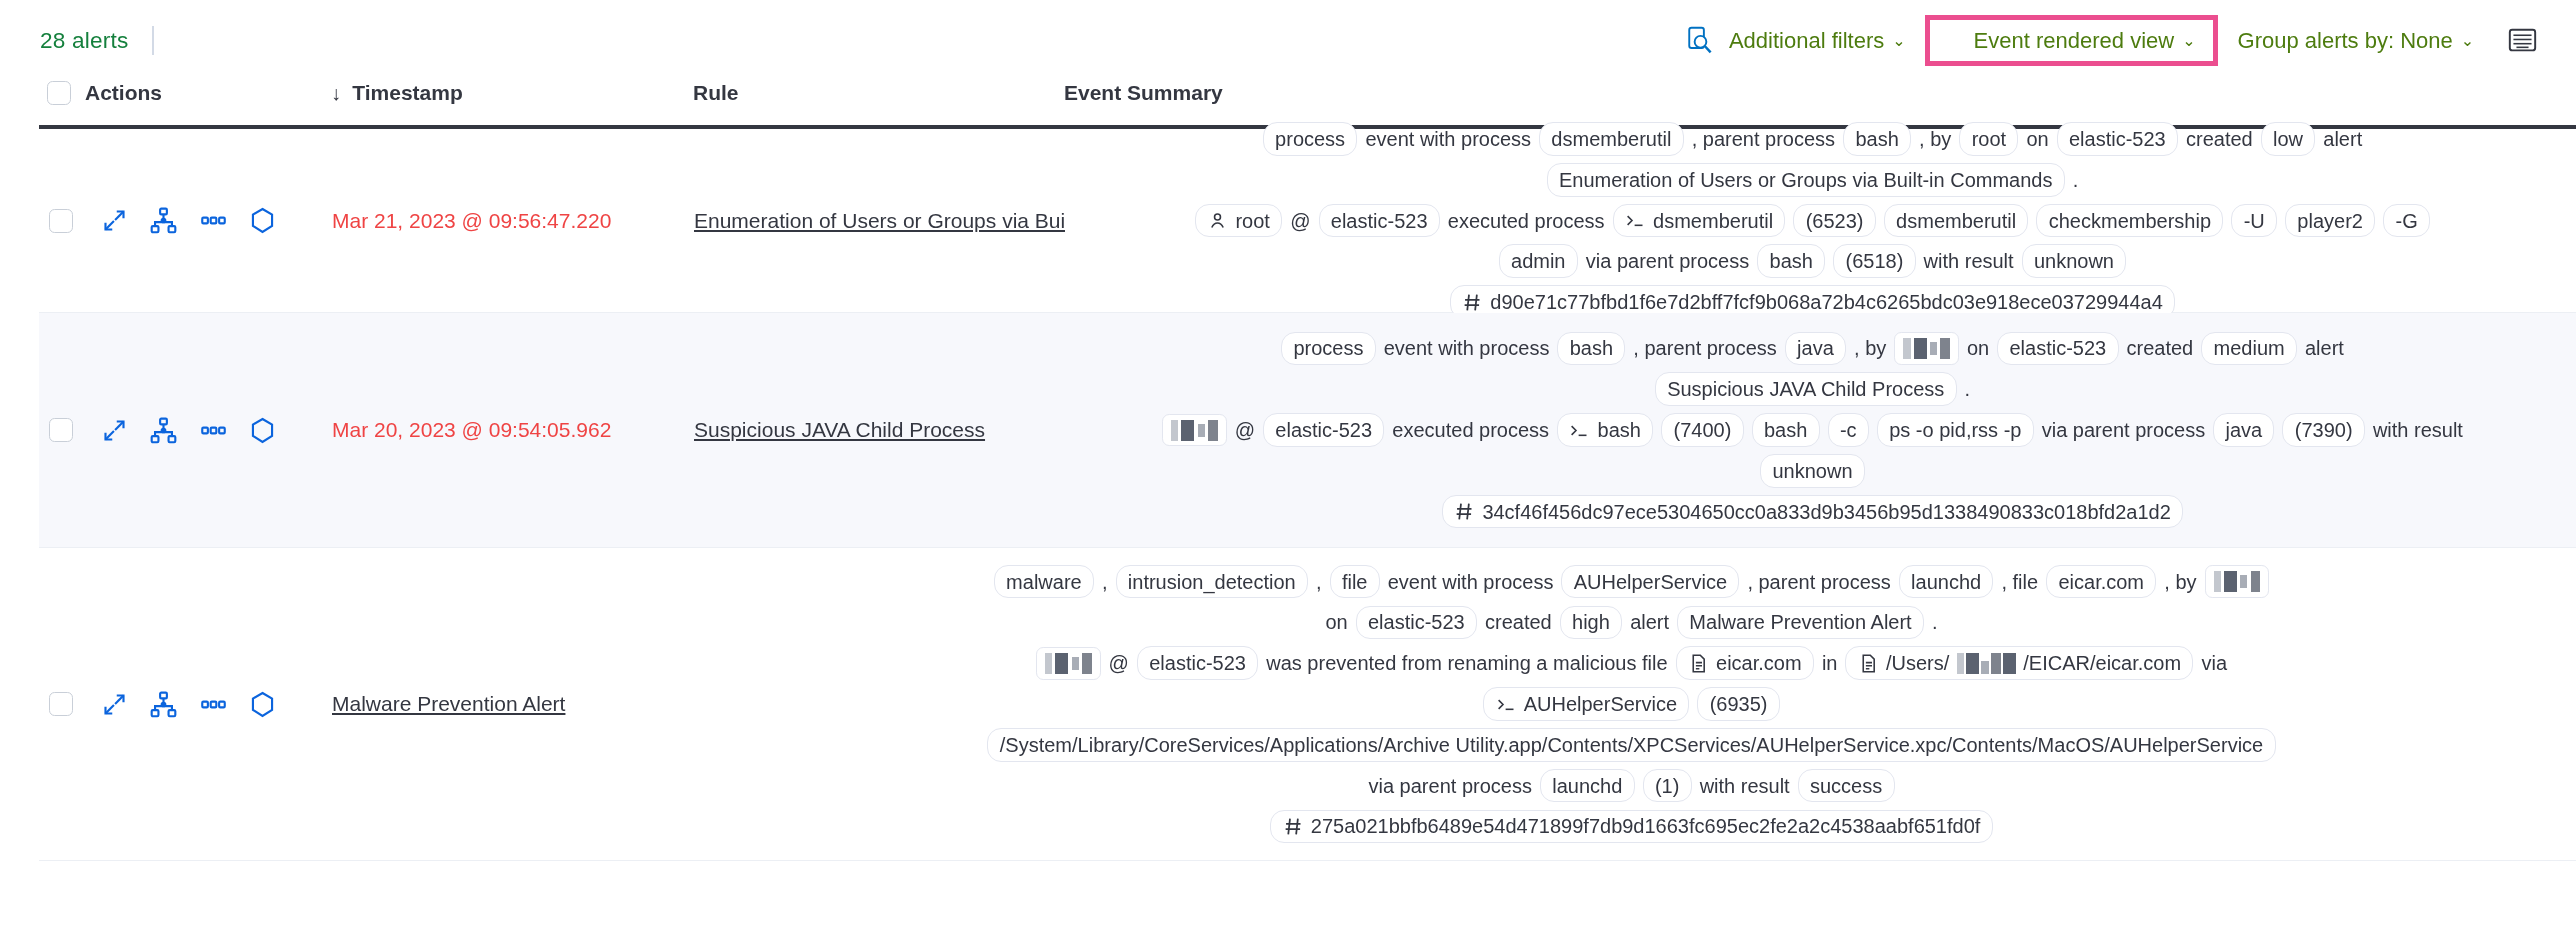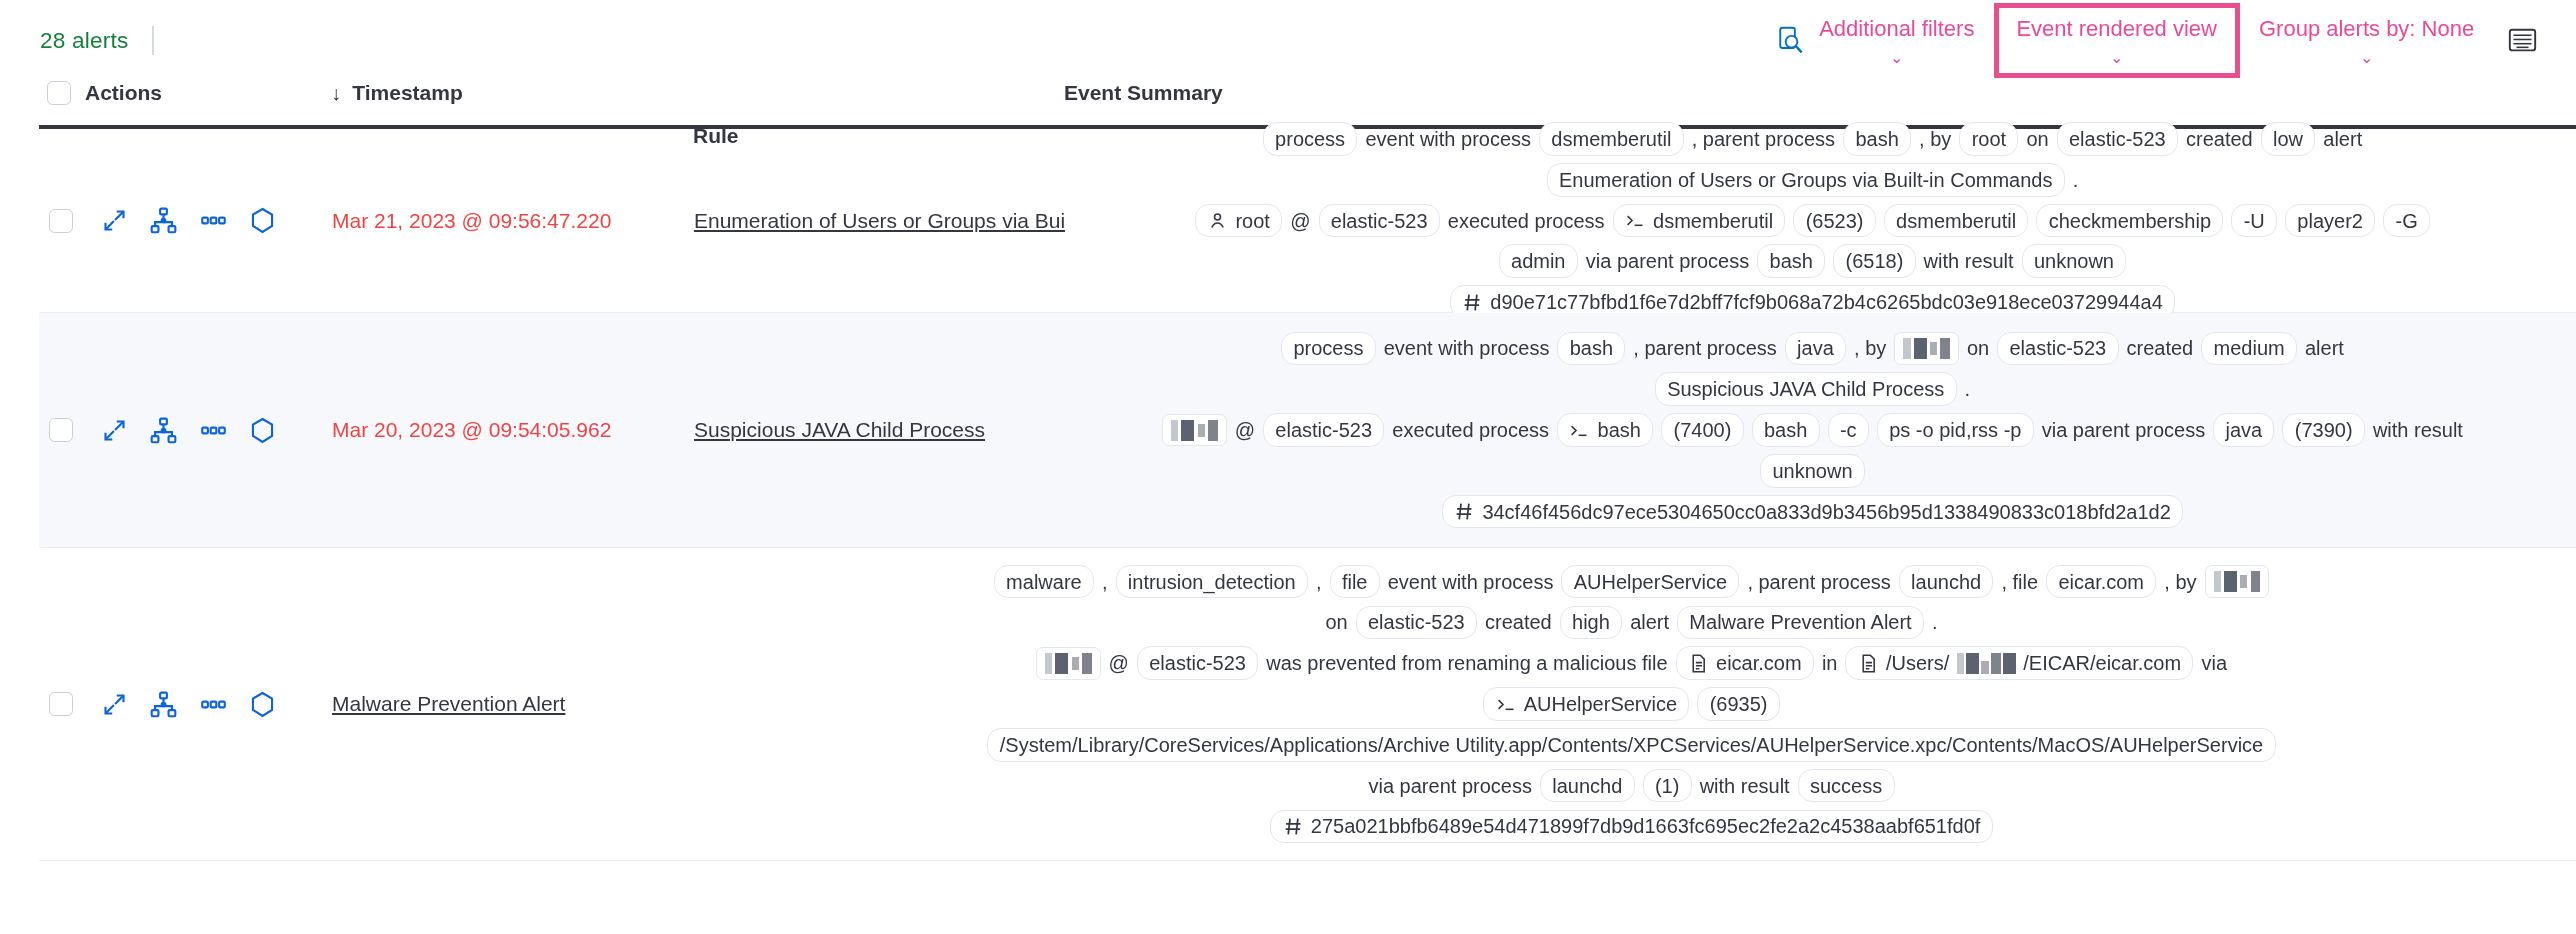--- a/index.html
+++ b/index.html
@@ -23,48 +23,48 @@
     letter-spacing: 0.2px;
   }
   .vsep { width: 1.6px; height: 29px; background: #d3dae6; margin-left: 24px; }
 
   .toolbar-right {
     margin-left: auto; display: flex; align-items: center; gap: 0px;
     padding-right: 39px;
   }
   .tb-btn {
     display: flex; align-items: center; gap: 8px;
-    color: #ec4899; font-size: 22px; cursor: pointer;
-    padding: 8px 14.5px; white-space: nowrap; flex-direction: column;
+    color: #4d7c0f; font-size: 22px; cursor: pointer;
+    padding: 8px 14.5px; white-space: nowrap;
   }
   .tb-btn .chev { font-size: 16px; line-height: 1; position: relative; top: 0.8px; }
   .icon-inspect { width: 27px; height: 29px; flex: none; }
   .icon-keyboard { width: 29px; height: 26px; flex: none; margin-left: 19.3px; }
 
   .highlight-box {
     border: 5.6px solid #eb4e8f;
     padding: 6.4px 11.3px;
     display: flex; align-items: center;
     margin: 0 4.8px;
   }
-  .highlight-box .tb-btn { padding: 1.6px 6.4px; }
+  .highlight-box .tb-btn { padding: 1.6px 6.4px; margin-left: 26px; }
 
   
   .thead {
     position: absolute; left: 0; top: 81px; width: 2576px; height: 45px;
     display: flex; align-items: flex-start;
   }
   .th {
     font-size: 21px; font-weight: bold; color: #343741;
     display: flex; align-items: center; gap: 11.3px;
   }
   .col-check  { width: 85px; padding-left: 47px; }
   .col-actions{ width: 246px; }
   .col-time   { width: 362px; }
-  .col-rule   { width: 371px; margin-top: 43px; }
+  .col-rule   { width: 371px; }
   .col-summary{ flex: 1; }
 
   .chk {
     width: 24px; height: 24px; border: 1.6px solid #c9cfd8; border-radius: 5.6px;
     background: #fff; display: inline-block; cursor: pointer;
   }
   .sort-arrow { font-size: 20px; font-weight: normal; color: #343741; }
 
   .head-rule {
     position: absolute; left: 39px; right: 0; top: 125px;

